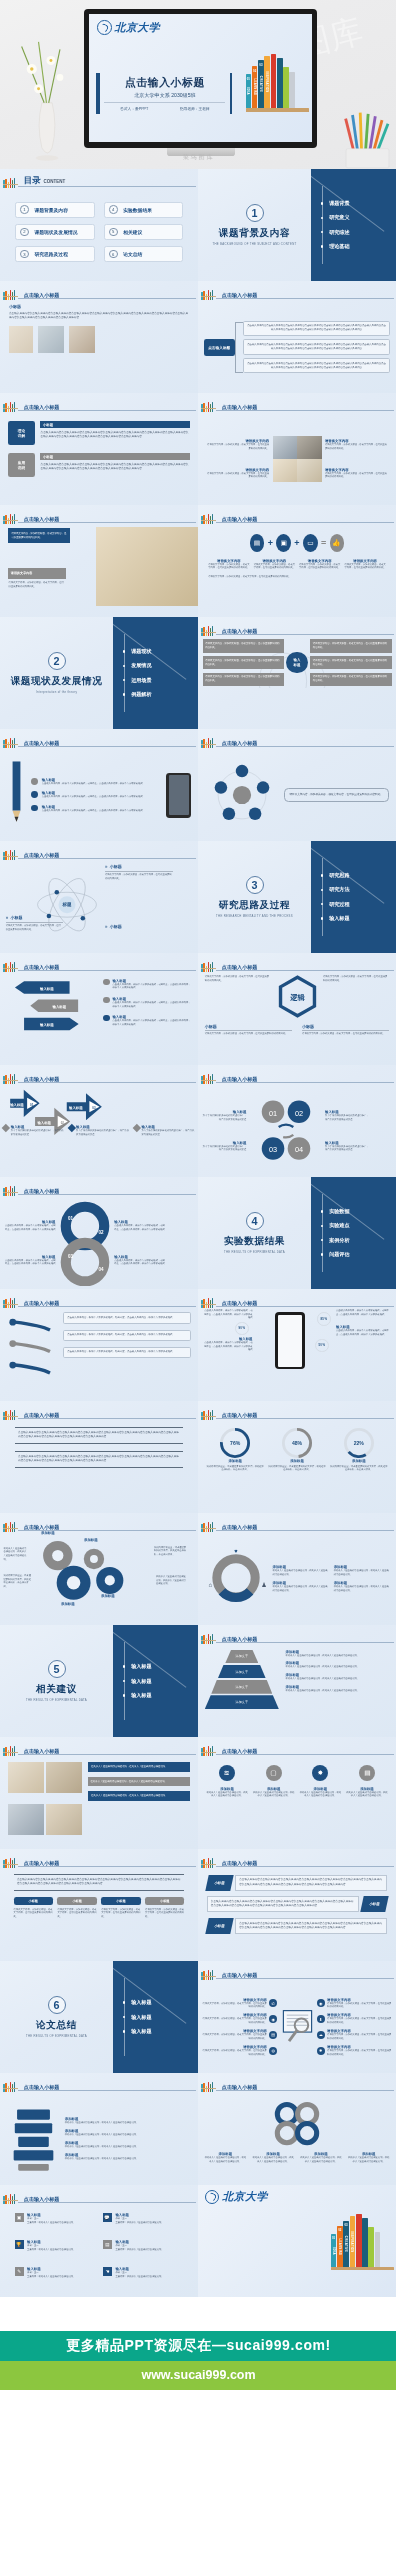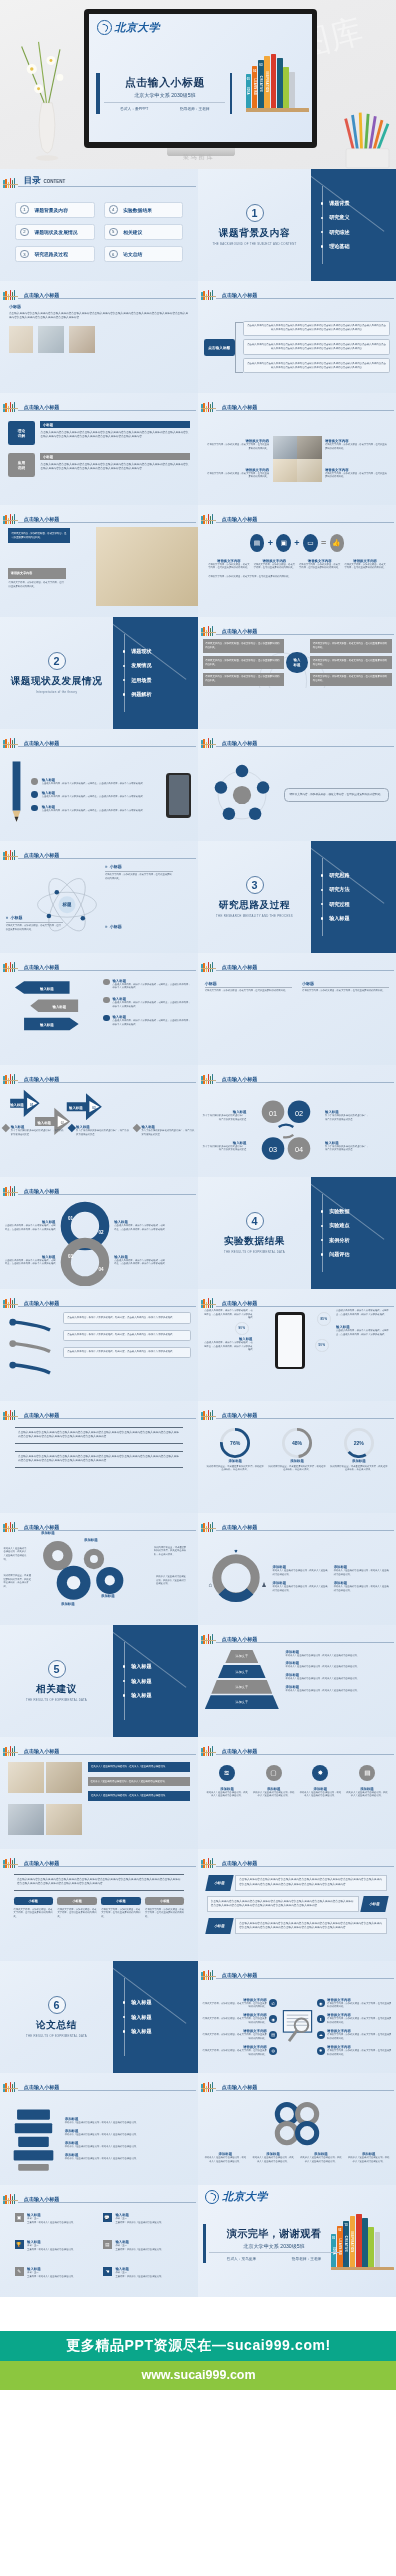--- a/index.html
+++ b/index.html
@@ -766,20 +766,32 @@
           <i style="height:6.2px;background:#f2c14b"></i>
           <i style="height:10.2px;background:#d93a2b"></i>
           <i style="height:8px;background:#4b7f4f"></i>
           <i style="height:9.6px;background:#2e7d8f"></i>
         </div>
         <div class="sl-title">点击输入小标题</div>
       </div>
     <div class="mini-base"></div>
       <div class="sl-rule"></div>
     <div class="sl-body" style="padding:2.3px 6.8px;">
+      <div style="display:flex;gap:4.5px;align-items:flex-start;">
+        <div style="flex:1;">
+            <div class="sm">请替换文字内容，添加相关标题，修改文字内容，也可以直接复制你的内容到此。</div>
+          </div>
+        <svg width="43" height="43" viewBox="0 0 76 76" style="flex:0 0 auto;">
+          <polygon points="38,4 68,21 68,55 38,72 8,55 8,21" fill="none" stroke="#1e4f80" stroke-width="6"></polygon>
+          <text x="38" y="44" font-size="13" fill="#1e4f80" text-anchor="middle" font-weight="bold">逻辑</text>
+        </svg>
+        <div style="flex:1;">
+            <div class="sm">请替换文字内容，添加相关标题，修改文字内容，也可以直接复制你的内容到此。</div>
+          </div>
+      </div>
       <div style="display:flex;gap:10.2px;margin-top:5.7px;">
         <div style="flex:1;">
             <div class="h7">小标题</div>
             <div style="height:0.6px;background:#aab5c2;margin:1.1px 0;"></div>
             <div class="sm">请替换文字内容，添加相关标题，修改文字内容，也可以直接复制你的内容到此。</div>
           </div>
         <div style="flex:1;">
             <div class="h7">小标题</div>
             <div style="height:0.6px;background:#aab5c2;margin:1.1px 0;"></div>
             <div class="sm">请替换文字内容，添加相关标题，修改文字内容，也可以直接复制你的内容到此。</div>
@@ -1684,28 +1696,20 @@
         <div class="bk" style="height:51px;background:#f2a73b">
             <span>INSPIRATION</span>
           </div>
         <div class="bk" style="height:53px;background:#d93a2b"></div>
         <div class="bk" style="height:49px;background:#1b5e7a"></div>
         <div class="bk" style="height:40px;background:#9ec83c"></div>
         <div class="bk" style="height:35px;background:#c8cdd4"></div>
       </div>
       <div class="shelf-board"></div>
     </div>
-    <div class="end-title-wrap">
-      <div class="end-main">演示完毕，谢谢观看</div>
-      <div class="end-sub">北京大学中文系  2030级5班</div>
-      <div class="end-meta">
-        <span>答辩人：菜鸟图库</span>
-        <span>指导老师：王老师</span>
-      </div>
-    </div>
   </div>
 
 </div>
 
 <div class="gap"></div>
 <div class="foot1">更多精品PPT资源尽在—sucai999.com!</div>
 <div class="foot2">www.sucai999.com</div>
 <div class="tail"></div>
 
 

